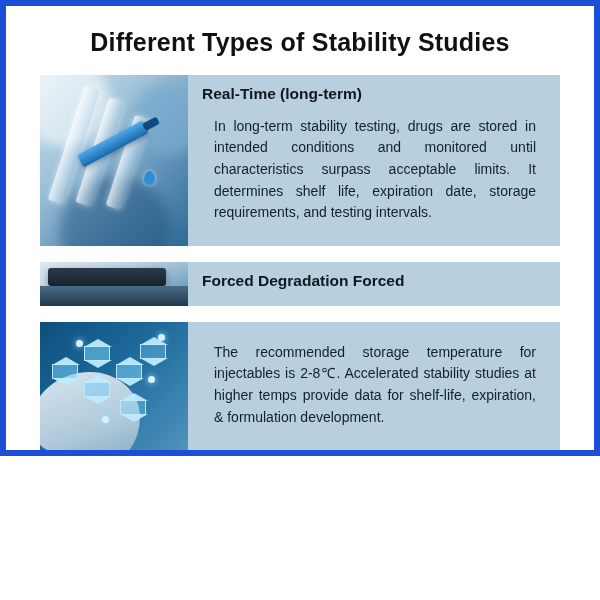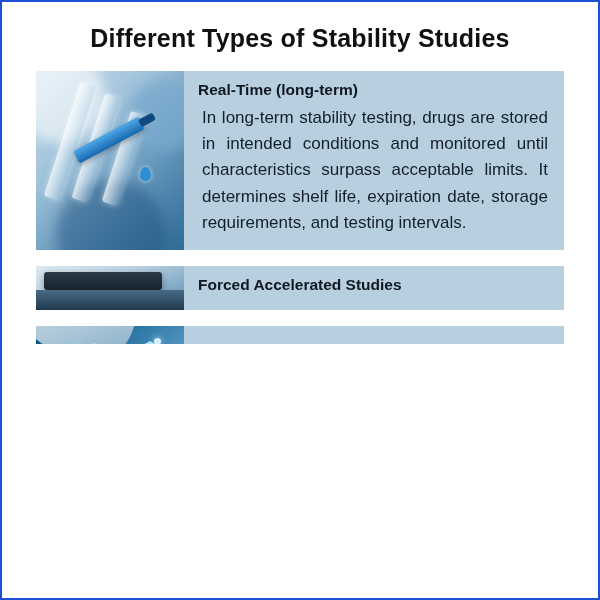--- a/index.html
+++ b/index.html
@@ -9,23 +9,23 @@
   body {
     width: 600px;
     height: 600px;
     background: #ffffff;
     font-family: "Liberation Sans", sans-serif;
     overflow: hidden;
   }
   .poster {
     position: relative;
     width: 600px;
-    height: 600px;
+    height: 456px;
     box-sizing: border-box;
-    border: 2px solid #1d4ed8;
+    border: 6px solid #1d4ed8;
     background: #ffffff;
     padding: 18px 34px 14px 34px;
   }
   .poster-title {
     text-align: center;
     font-size: 25px;
     font-weight: bold;
     color: #111111;
     letter-spacing: 0.2px;
     margin: 4px 0 18px 0;
@@ -49,26 +49,26 @@
     box-sizing: border-box;
   }
   .sect-title {
     font-size: 15.5px;
     font-weight: bold;
     color: #101820;
     margin: 2px 0 5px 0;
     line-height: 1.2;
   }
   .sect-text {
-    font-size: 17px;
+    font-size: 14px;
     color: #14202b;
     line-height: 1.55;
     text-align: justify;
     text-justify: inter-word;
-    margin: 4px;
+    margin: 12px;
   }
 
   
   .img1 {
     background: linear-gradient(135deg, #cfe2ef 0%, #9fc2da 35%, #5b8fb5 70%, #2f6a95 100%);
   }
   .img1 .blur-ball {
     position: absolute;
     border-radius: 50%;
     filter: blur(6px);
@@ -269,35 +269,36 @@
     <div class="thumb img2">
       <div class="micro-arm"></div>
       <div class="micro-tube"></div>
       <div class="micro-obj"></div>
       <div class="micro-knob"></div>
       <div class="slide-glass"></div>
       <div class="micro-stage"></div>
       <div class="micro-base"></div>
     </div>
     <div class="sect-body">
-      <div class="sect-title">Forced Accelerated Studies</div>
+      <div class="sect-title">Forced Degradation Forced</div>
     </div>
   </div>
 
   <div class="section">
     <div class="thumb img3">
       <div class="hand"></div>
       <div class="hex h1"></div>
       <div class="hex h2"></div>
       <div class="hex h3"></div>
       <div class="hex h4"></div>
       <div class="hex h5"></div>
       <div class="hex h6"></div>
       <div class="node n1"></div>
       <div class="node n2"></div>
       <div class="node n3"></div>
       <div class="node n4"></div>
     </div>
     <div class="sect-body">
+      <p class="sect-text">The recommended storage temperature for injectables is 2-8℃. Accelerated stability studies at higher temps provide data for shelf-life, expiration, &amp; formulation development.</p>
     </div>
   </div>
 
 </div>
 
 </body></html>

